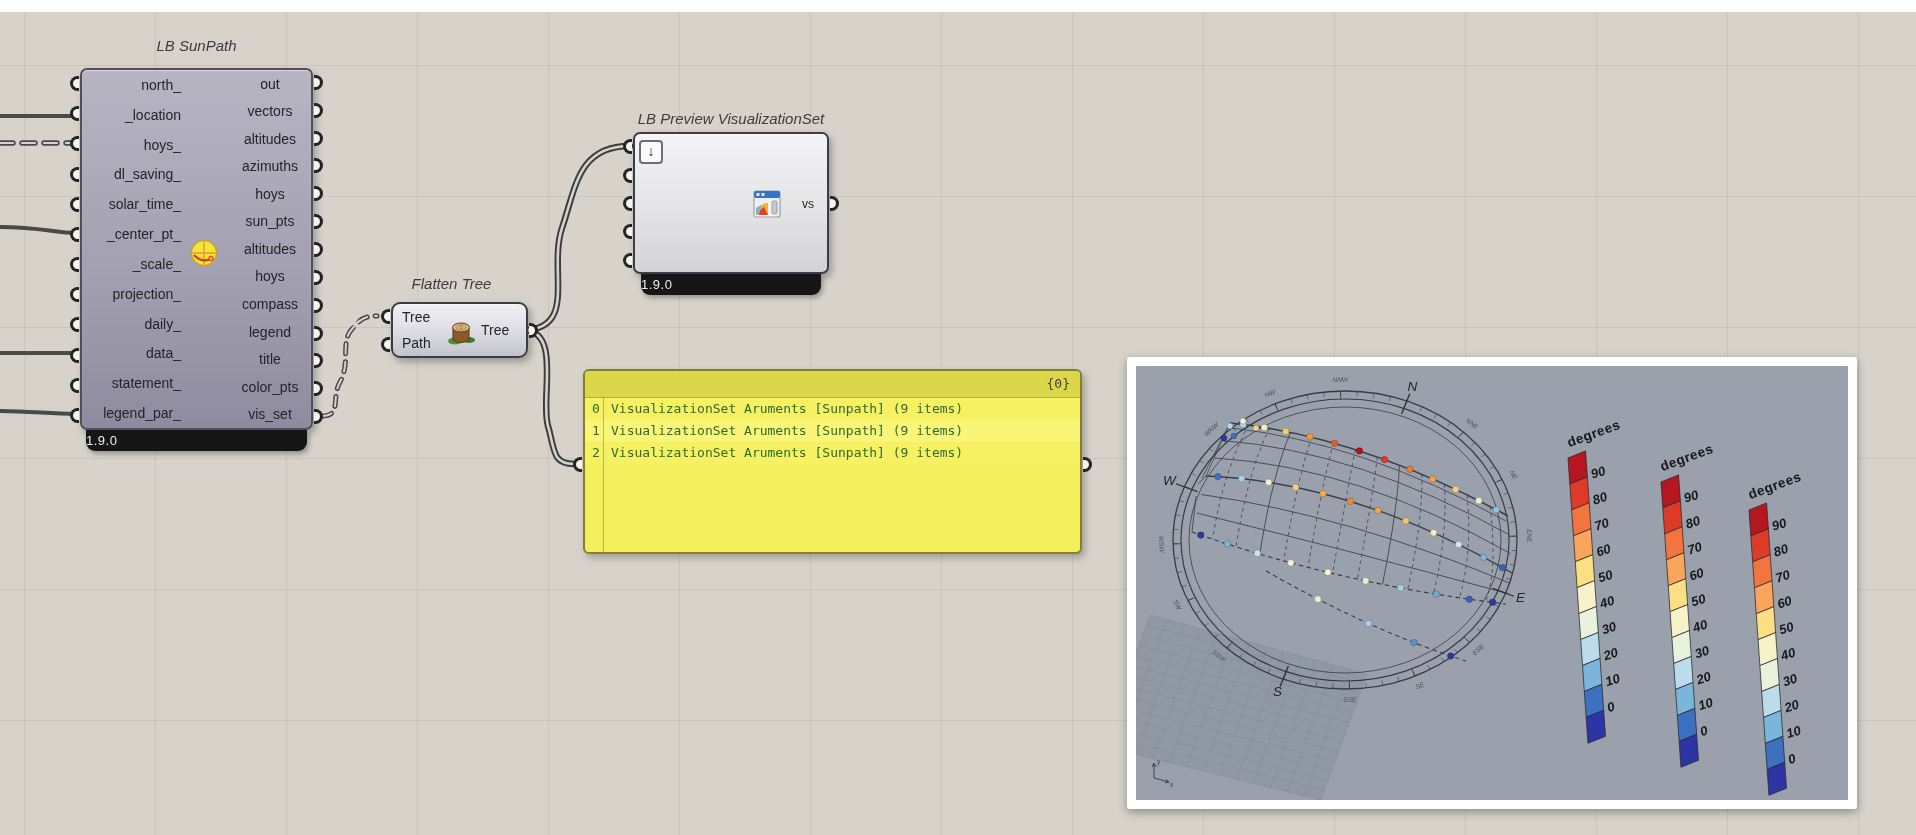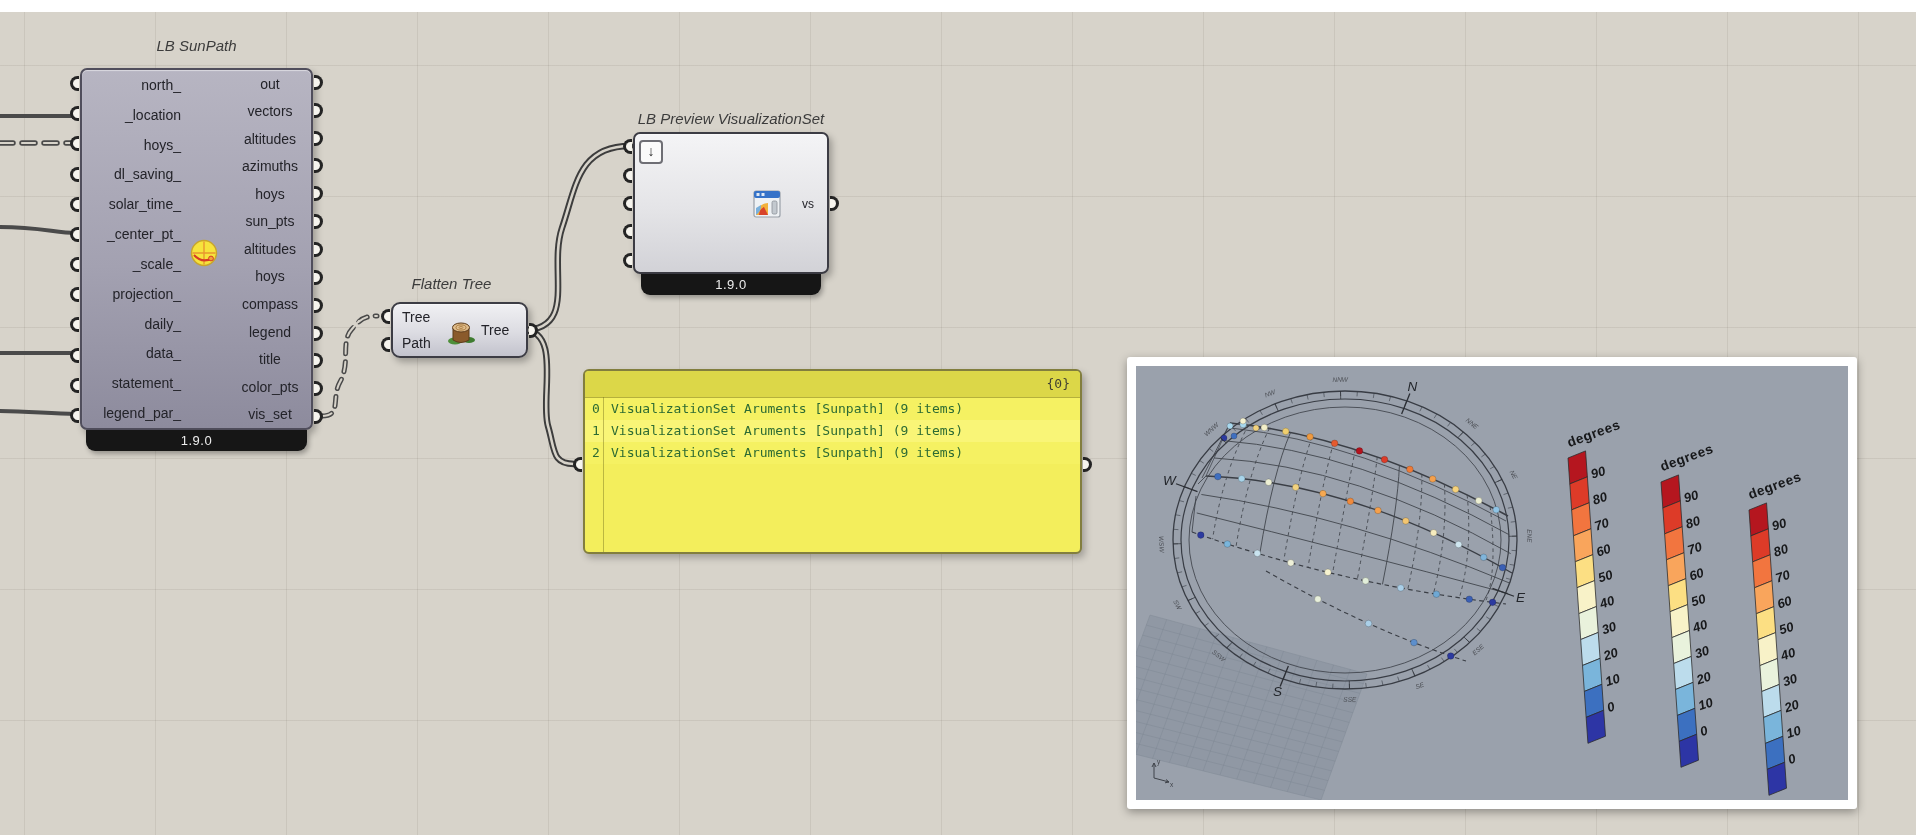--- a/index.html
+++ b/index.html
@@ -14,21 +14,21 @@
   .comp-title{position:absolute;z-index:2;font-style:italic;font-size:15px;color:#3c3c3c;text-align:center;white-space:nowrap}
   .gh-wrap{position:absolute;z-index:2}
   .gh-body{position:absolute;left:0;top:0;right:0;bottom:0;border-radius:7px;
     box-shadow:3px 4px 7px rgba(0,0,0,.28), inset 0 1px 1px rgba(255,255,255,.5)}
   .sunpath-body{background:linear-gradient(180deg,#b7b5c2 0%,#a3a1b1 55%,#8d8b9d 100%);border:2px solid #504e5c}
   .flatten-body{background:linear-gradient(180deg,#f0f0f3 0%,#dcdce2 55%,#c3c3cd 100%);border:2px solid #3c3c44;border-radius:9px}
   .preview-body{background:linear-gradient(180deg,#f4f4f6 0%,#e4e4e7 55%,#d2d2d7 100%);border:2px solid #3c3c44}
   .col{position:absolute;top:0;bottom:0;display:flex;flex-direction:column;justify-content:space-around}
   .col .lbl{font-size:14px;color:#232329;line-height:1;white-space:nowrap}
   .ver{position:absolute;top:100%;height:21px;background:#161616;border-radius:0 0 9px 9px;
-    color:#ededed;font-size:13px;text-align:center;line-height:21px;letter-spacing:.5px;
+    color:#ededed;font-size:13px;line-height:21px;letter-spacing:.5px;
     box-shadow:2px 3px 5px rgba(0,0,0,.3)}
   .grip{position:absolute;width:9px;height:15px;background:#f6f4ee;border:3px solid #242424;box-sizing:border-box;z-index:3}
   .grip.l{left:-10px;border-radius:8px 0 0 8px;border-right:none}
   .grip.r{right:-10px;border-radius:0 8px 8px 0;border-left:none}
   
   .panel-wrap{position:absolute;z-index:2}
   .panel-body{position:absolute;inset:0;background:#f3ee5c;border:2px solid #827e3e;border-radius:6px;overflow:hidden;
     box-shadow:3px 4px 7px rgba(0,0,0,.25)}
   .panel-head{height:26px;background:#dcd748;border-bottom:1px solid #b5b03c;position:relative}
   .panel-head span{position:absolute;right:10px;top:5px;font-family:"DejaVu Sans Mono",monospace;font-size:13px;color:#3f3f33}

